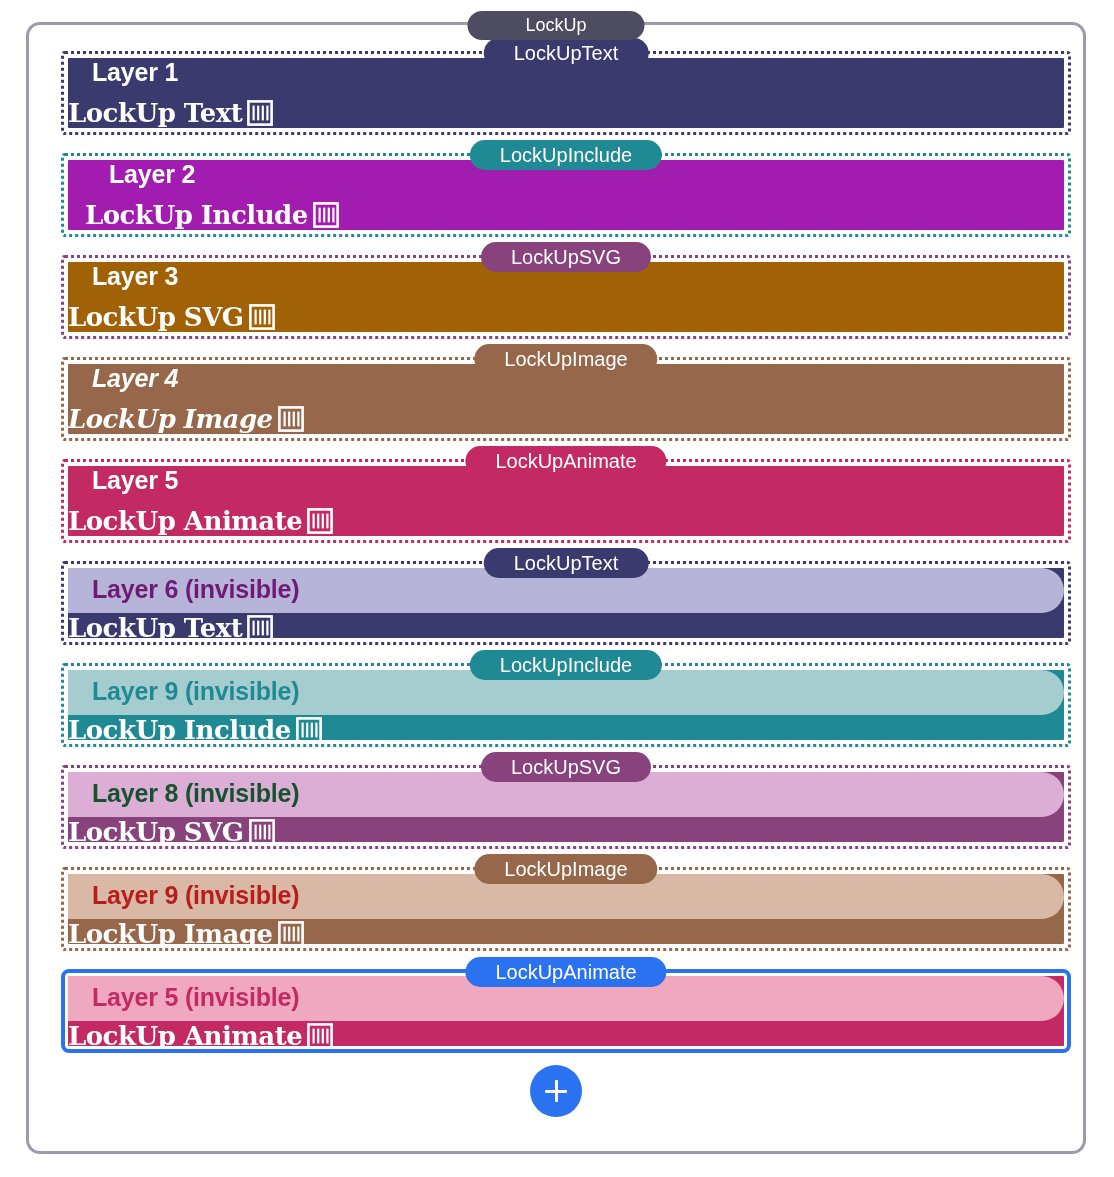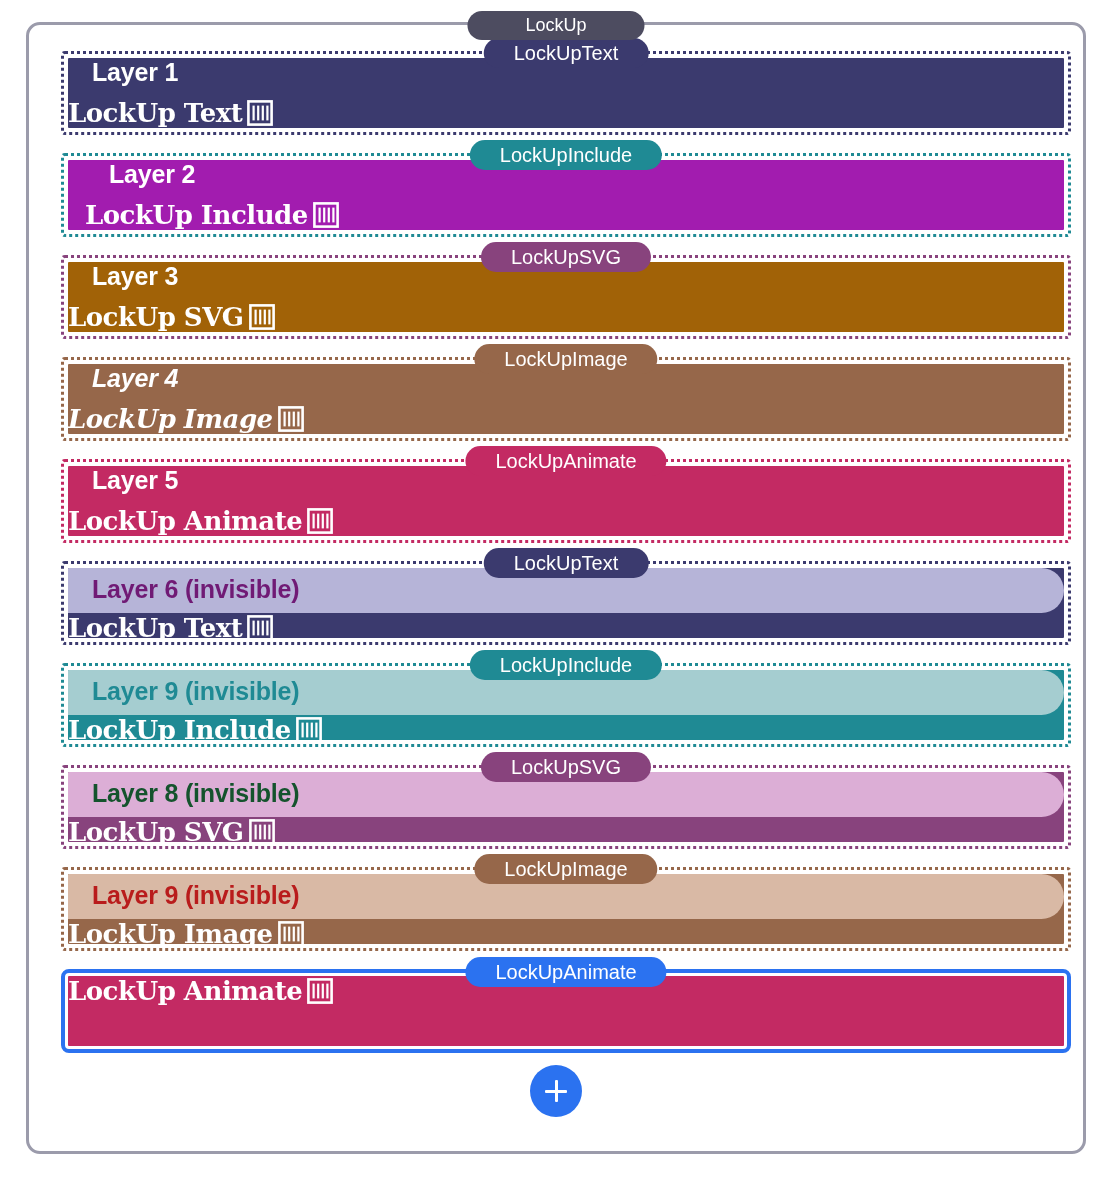--- a/index.html
+++ b/index.html
@@ -311,20 +311,21 @@
               <rect x="10.1" y="5.6" width="2.2" height="14.8" fill="#ffffff"></rect>
               <rect x="14.700000000000001" y="5.6" width="2.2" height="14.8" fill="#ffffff"></rect>
               <rect x="19.299999999999997" y="5.6" width="2.2" height="14.8" fill="#ffffff"></rect>
             </svg>
           </div>
         </div>
       </div>
       <div class="layer selected" style="border-color: rgb(43, 114, 240);">
         <div class="layer-badge" style="background: rgb(43, 114, 240);">LockUpAnimate</div>
         <div class="layer-body" style="background: rgb(195, 42, 99);">
+          <div class="layer-label invisible-pill" style="background: rgb(240, 167, 192); color: rgb(195, 42, 99);">Layer 5 (invisible)</div>
           <div class="layer-brand">
             <span class="brand-text">LockUp Animate</span>
             <svg viewBox="0 0 26 26" class="barcode-icon">
               <rect x="1.4" y="1.4" width="23.2" height="23.2" fill="none" stroke="#ffffff" stroke-width="2.6"></rect>
               <rect x="5.5" y="5.6" width="2.2" height="14.8" fill="#ffffff"></rect>
               <rect x="10.1" y="5.6" width="2.2" height="14.8" fill="#ffffff"></rect>
               <rect x="14.700000000000001" y="5.6" width="2.2" height="14.8" fill="#ffffff"></rect>
               <rect x="19.299999999999997" y="5.6" width="2.2" height="14.8" fill="#ffffff"></rect>
             </svg>
           </div>

